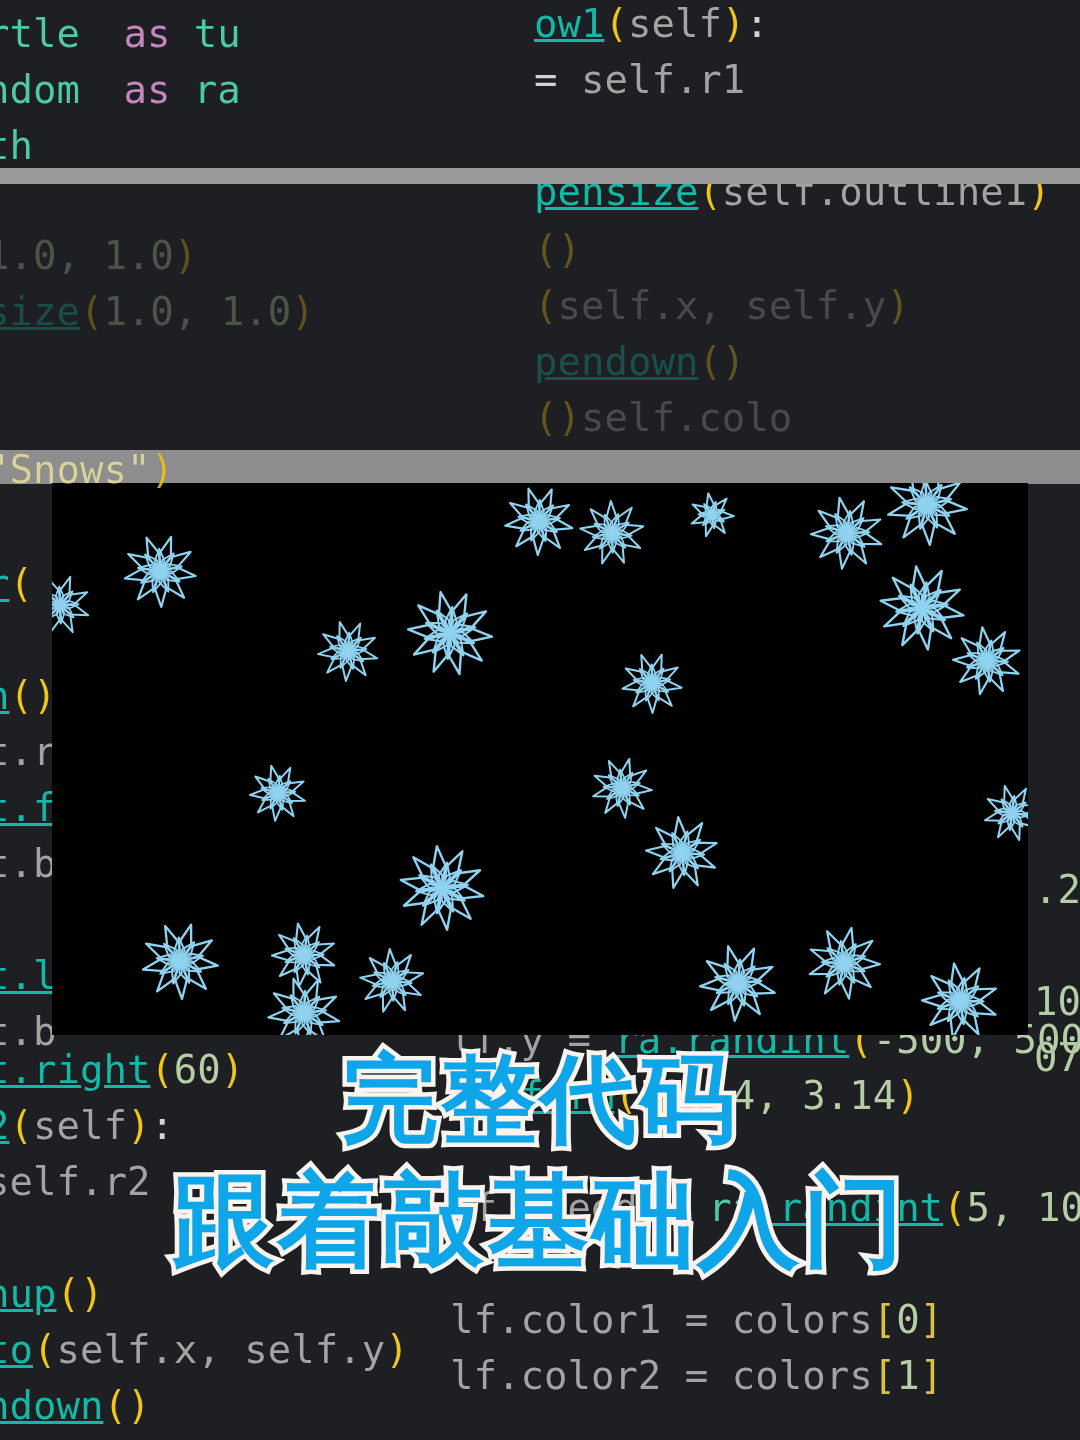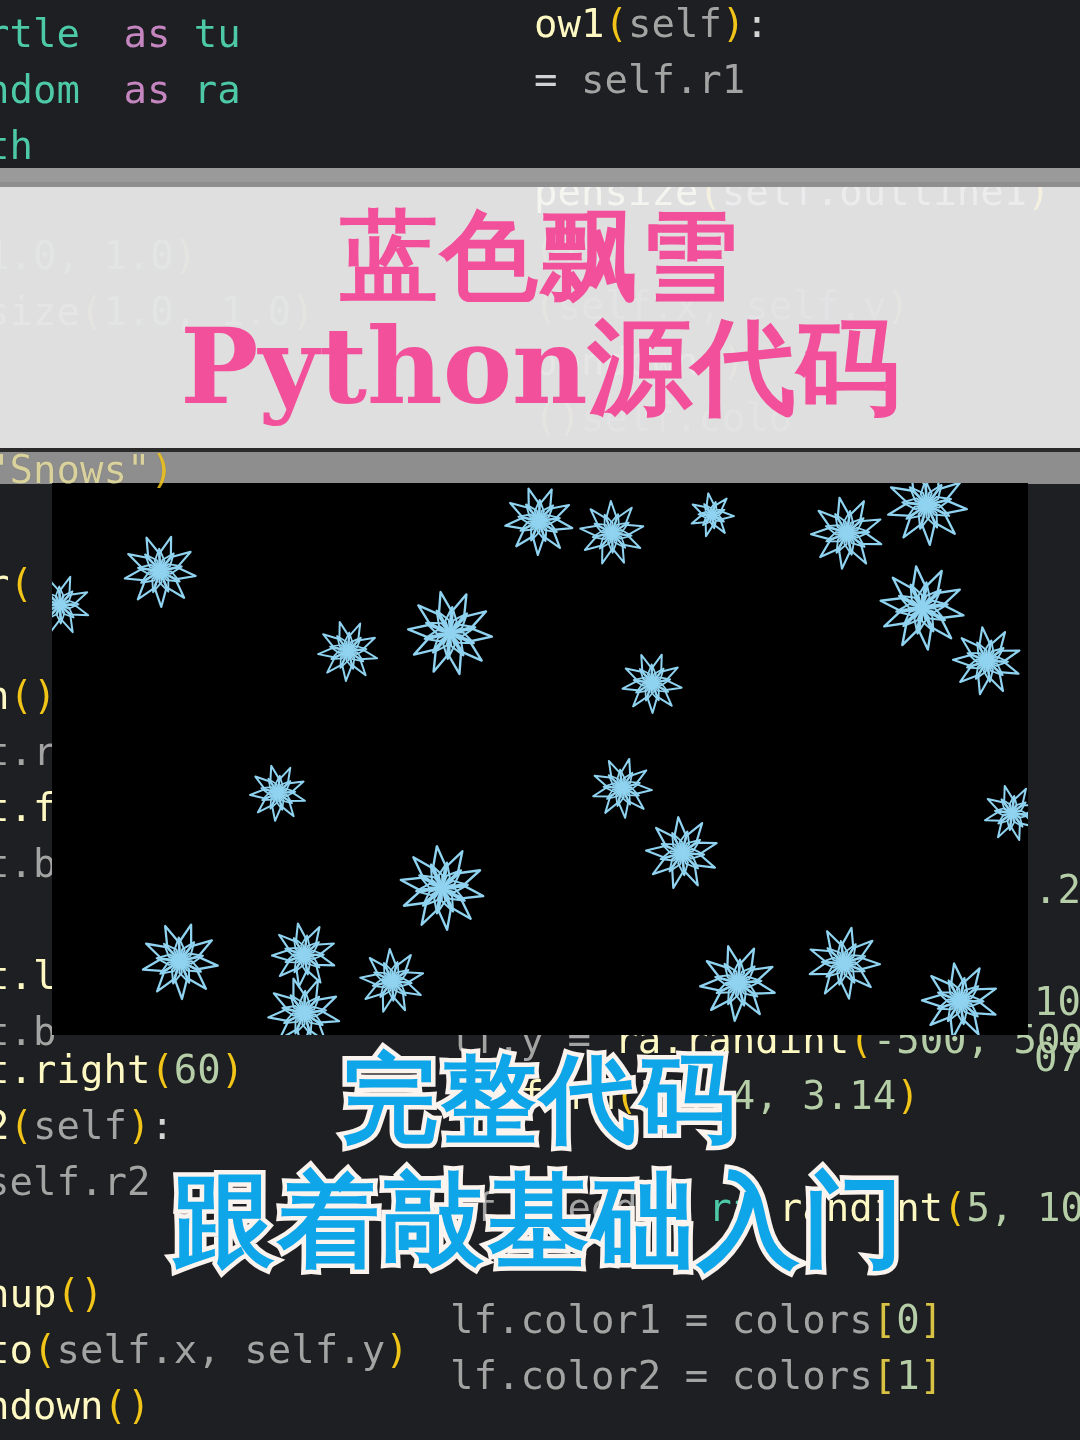--- a/index.html
+++ b/index.html
@@ -22,21 +22,21 @@
     white-space: pre;
     font-family: "DejaVu Sans Mono", monospace;
     font-size: 39px;
     line-height: 56px;
     letter-spacing: 0px;
     color: #a9b7c6;
     text-shadow: 0 0 1px rgba(0,0,0,0.35);
   }
   .k-kw   { color: #4ec9a7; }        
   .k-mag  { color: #c586c0; margin-left: 20px; }        
-  .k-fn   { color: #fef9c3; }        
+  .k-fn   { color: #14b8a6; text-decoration: underline; }        
   .k-var  { color: #a3a3a3; }        
   .k-par  { color: #f0c419; }        
   .k-num  { color: #b5cea8; }        
   .k-str  { color: #e8dfa0; }        
   .k-plain{ color: #d4d4d4; }
   .k-brk  { color: #d8c244; }        
   .k-op   { color: #cfd2d6; }
 
   
   #title-banner {
@@ -153,26 +153,20 @@
 
   <div class="code-layer" id="code-top-right" style="left:534px; top:-4px;"><div><span class="k-fn">ow1</span><span class="k-par">(</span><span class="k-var">self</span><span class="k-par">)</span><span class="k-plain">:</span></div><div><span class="k-op">= </span><span class="k-var">self.r1</span></div><div>&nbsp;</div><div><span class="k-fn">pensize</span><span class="k-par">(</span><span class="k-var">self.outline1</span><span class="k-par">)</span></div></div>
 
   <div id="banner-grey-top"></div>
   <div id="banner-grey-bottom"></div>
 
   <div class="code-layer" id="code-banner-left" style="left:-14px; top:228px; opacity:0.30;"><div><span class="k-num">1.0, 1.0</span><span class="k-par">)</span></div><div><span class="k-fn">size</span><span class="k-par">(</span><span class="k-num">1.0, 1.0</span><span class="k-par">)</span></div></div>
   <div class="code-layer" id="code-banner-right" style="left:534px; top:222px; opacity:0.32;"><div><span class="k-par">()</span></div><div><span class="k-par">(</span><span class="k-var">self.x, self.y</span><span class="k-par">)</span></div><div><span class="k-fn">pendown</span><span class="k-par">()</span></div><div><span class="k-par">()</span><span class="k-var">self.colo</span></div></div>
   <div class="code-layer" id="code-banner-strip" style="left:-14px; top:442px; opacity:0.85; z-index:7;"><div><span class="k-str">"Snows"</span><span class="k-par">)</span></div></div>
 
-  <div id="title-banner">
-    <div class="banner-title-wrap">
-      <div id="title-line1">蓝色飘雪</div>
-      <div id="title-line2"><span>Python</span><span class="cjk">源代码</span></div>
-    </div>
-  </div>
 
   <div class="code-layer" id="code-mid-left" style="left:-14px; top:556px;"><div><span class="k-fn">r</span><span class="k-par">(</span></div><div>&nbsp;</div><div><span class="k-fn">n</span><span class="k-par">()</span></div><div><span class="k-var">t.r</span></div><div><span class="k-fn">t.f</span></div><div><span class="k-var">t.b</span></div><div>&nbsp;</div><div><span class="k-fn">t.l</span></div><div><span class="k-var">t.b</span></div></div>
   <div class="code-layer" id="code-mid-right" style="left:1034px; top:862px;"><div><span class="k-num">.25</span></div><div>&nbsp;</div><div><span class="k-num">100</span></div><div><span class="k-num">07</span></div></div>
 
   <div id="turtle-canvas">
     <svg id="snow-svg" width="976" height="552" viewBox="0 0 976 552">
         <g transform="translate(108,88) rotate(8)">
           <path d="M 0 0 L 16.2 6.12 L 36 0 L 16.2 -6.12 Z" fill="none" stroke="#8FD3F0" stroke-width="2.2" stroke-linejoin="round"></path>
           <path d="M 0 0 L 8.476059807245823 15.101351268810081 L 27.577599952283208 23.140353948715415 L 16.343780149809064 5.724967285033791 Z" fill="none" stroke="#8FD3F0" stroke-width="2.2" stroke-linejoin="round"></path>
           <path d="M 0 0 L -3.21392297023044 17.01661244611938 L 6.251334396009495 35.45307910843949 L 8.840123926638986 14.891158751476157 Z" fill="none" stroke="#8FD3F0" stroke-width="2.2" stroke-linejoin="round"></path>

